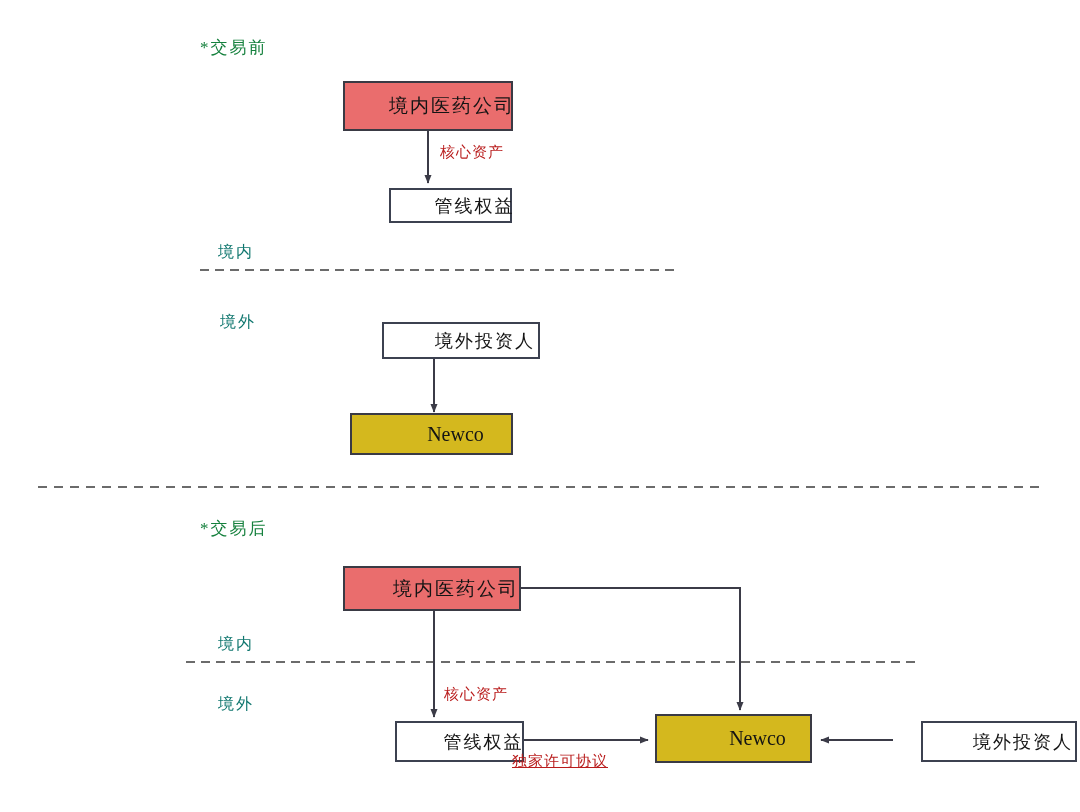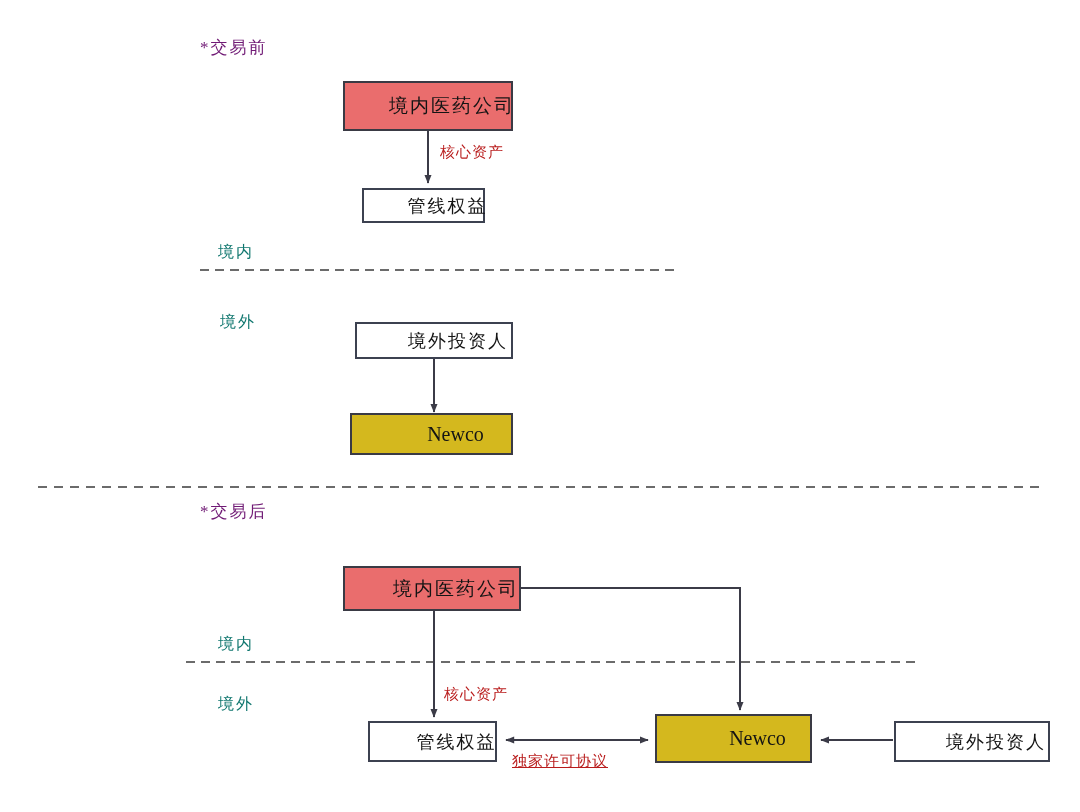--- a/index.html
+++ b/index.html
@@ -37,38 +37,39 @@
     background: #ea6d6d;
     border-color: #3a3a44;
   }
   .node.yellow {
     background: #d4b81e;
     border-color: #3a3a44;
   }
   .node.plain {
     background: #ffffff;
     border-color: #3c4150;
+    margin-left: 27px;
   }
   .node.latin {
     letter-spacing: 0px;
     font-size: 20px;
   }
   .edge-label {
     position: absolute;
     color: #b91c1c;
     white-space: nowrap;
     letter-spacing: 1px;
     font-size: 15px;
     font-family: "Liberation Serif", "DejaVu Serif", serif;
   }
   .section-title {
     position: absolute;
     font-size: 17px;
     letter-spacing: 2px;
-    color: #701a75;
+    color: #15803d;
     white-space: nowrap;
     font-family: "Liberation Serif", "DejaVu Serif", serif;
   }
   .zone-label {
     position: absolute;
     font-size: 16px;
     letter-spacing: 2px;
     color: #0f766e;
     white-space: nowrap;
     font-family: "Liberation Serif", "DejaVu Serif", serif;
@@ -140,21 +141,21 @@
   <div class="node plain" style="left:362px; top:188px; width:123px; height:35px; font-size:18px;">管线权益</div>
 
   <div class="zone-label" style="left:218px; top:226px;">境内</div>
 
   <div class="zone-label" style="left:220px; top:296px;">境外</div>
 
   <div class="node plain" style="left:355px; top:322px; width:158px; height:37px; font-size:18px;">境外投资人</div>
 
   <div class="node yellow latin" style="left:350px; top:413px; width:163px; height:42px;">Newco</div>
 
-  <div class="section-title" style="left:200px; top:500px;">*交易后</div>
+  <div class="section-title" style="left:200px; top:517px;">*交易后</div>
 
   <div class="node red" style="left:343px; top:566px; width:178px; height:45px; font-size:19px;">境内医药公司</div>
 
   <div class="zone-label" style="left:218px; top:618px;">境内</div>
 
   <div class="zone-label" style="left:218px; top:678px;">境外</div>
 
   <div class="edge-label" style="left:444px; top:685px;">核心资产</div>
 
   <div class="node plain" style="left:368px; top:721px; width:129px; height:41px; font-size:18px;">管线权益</div>

